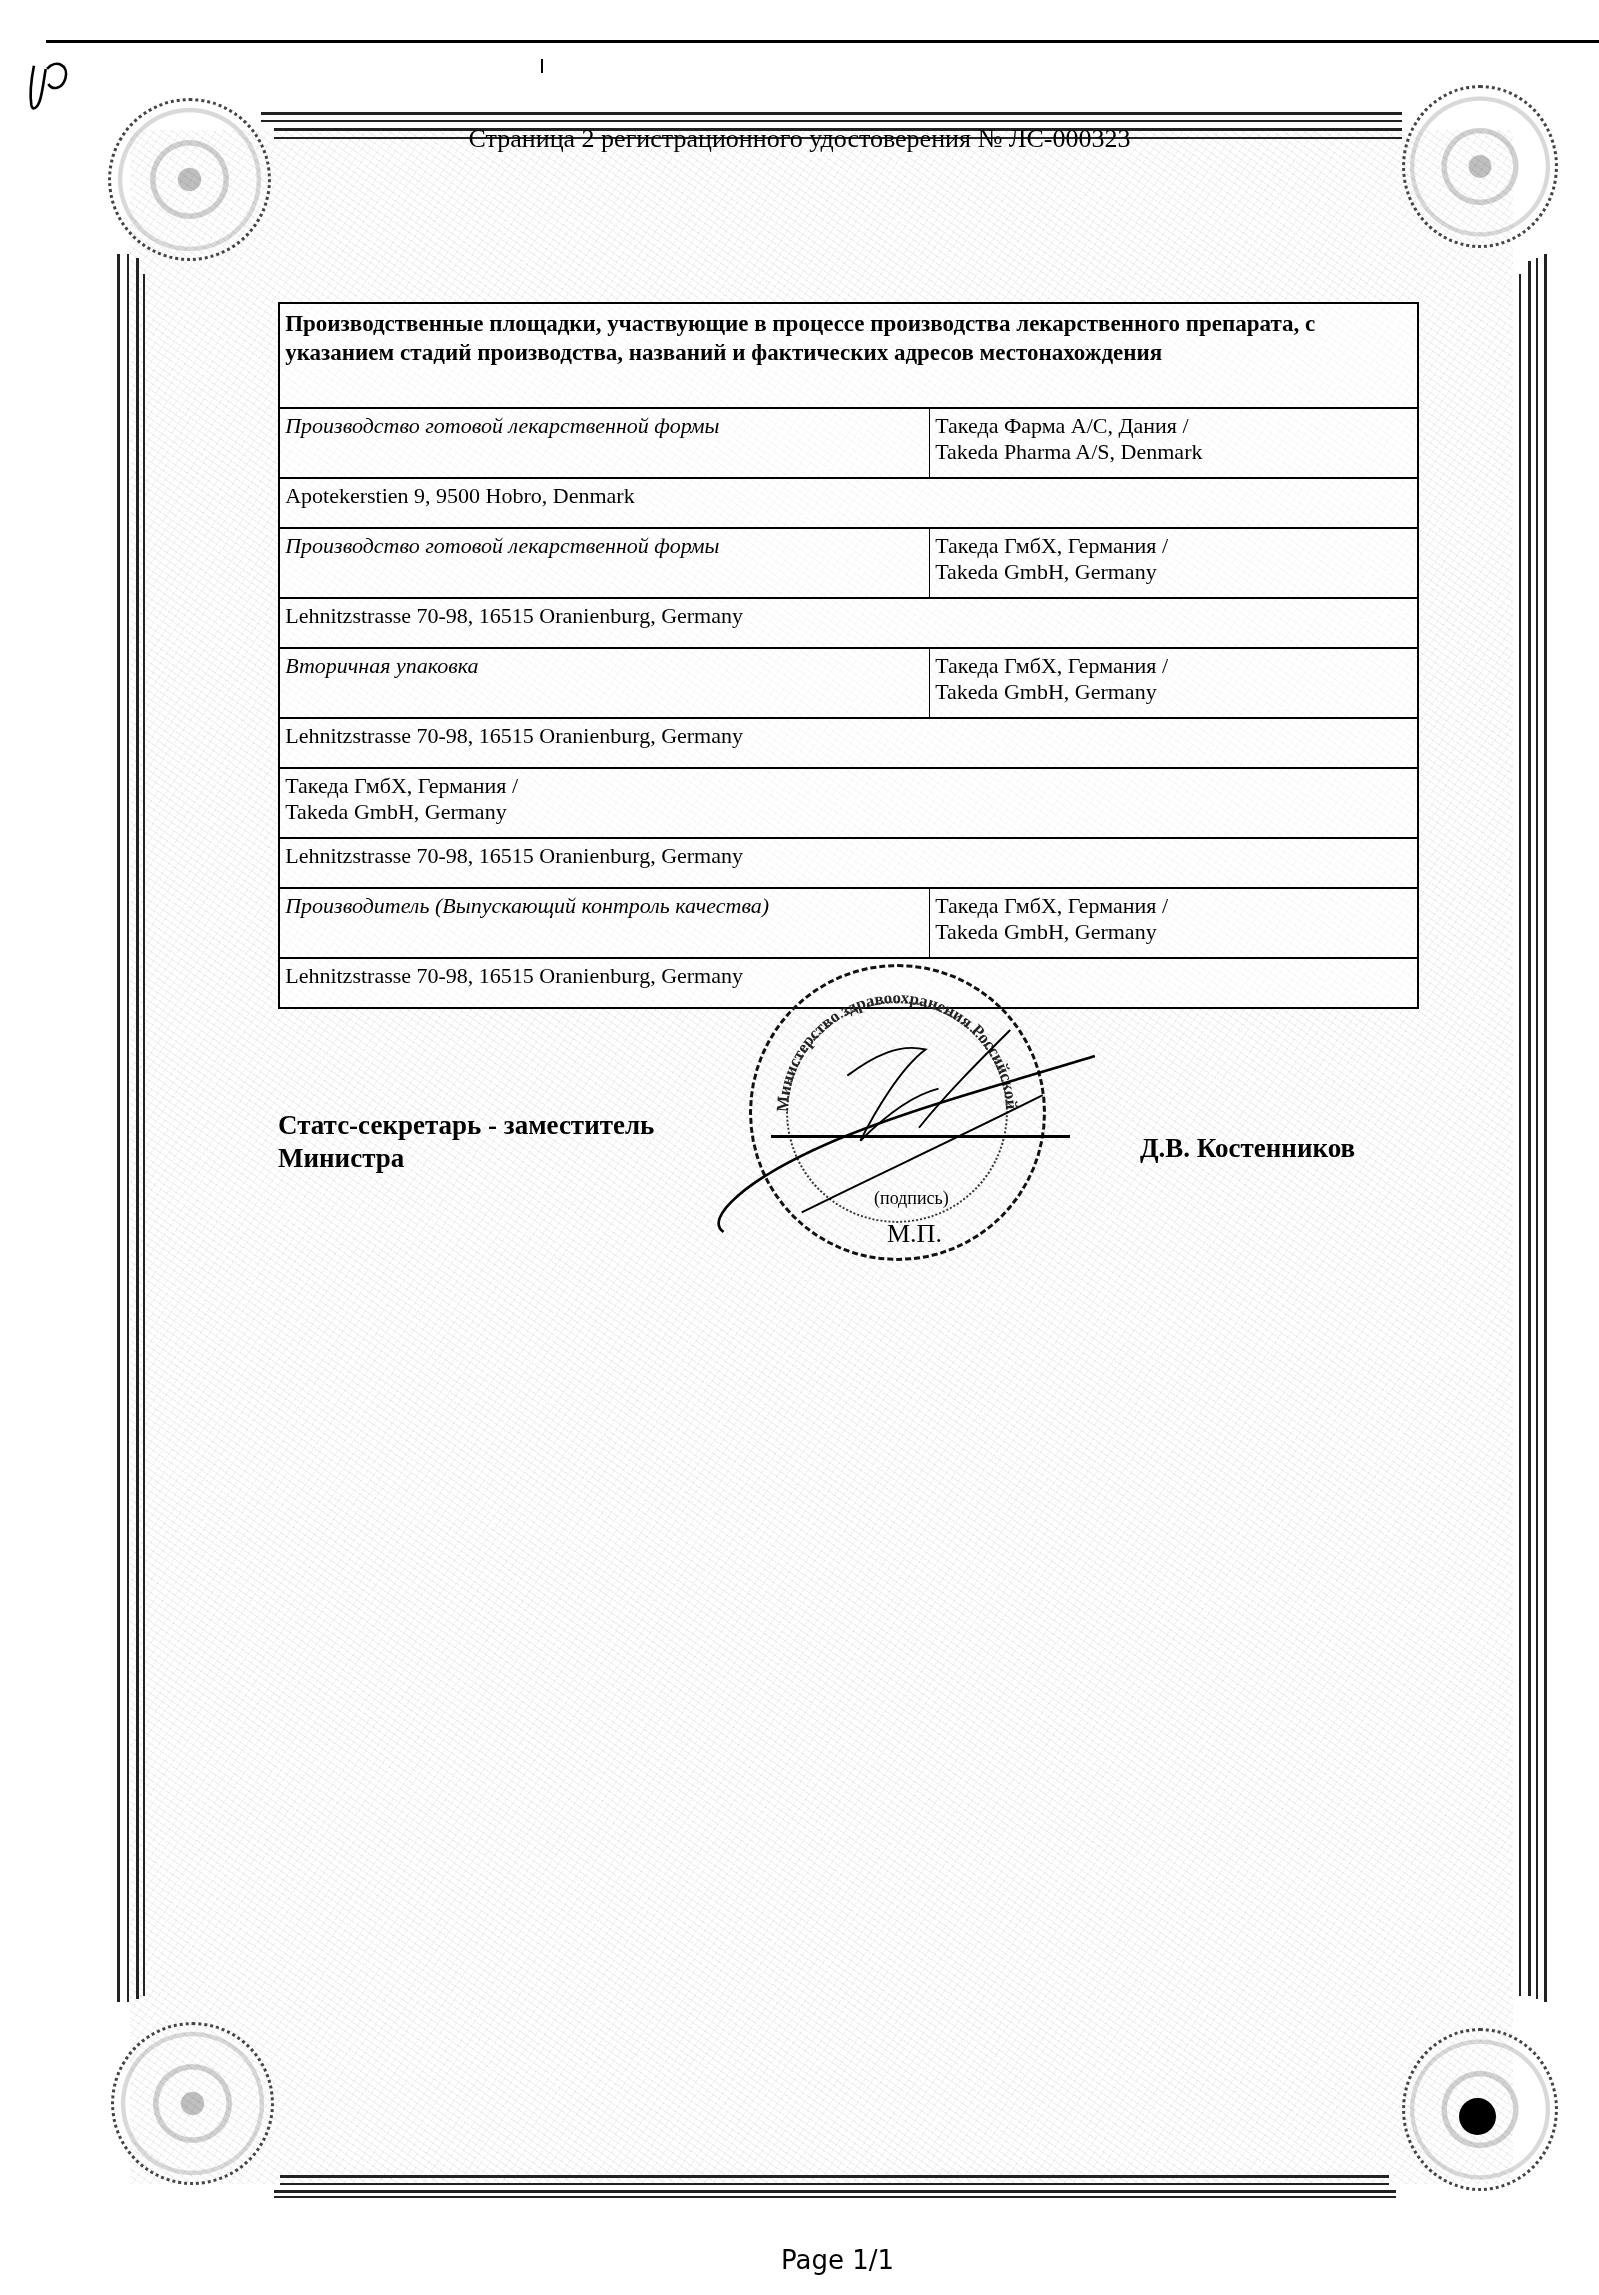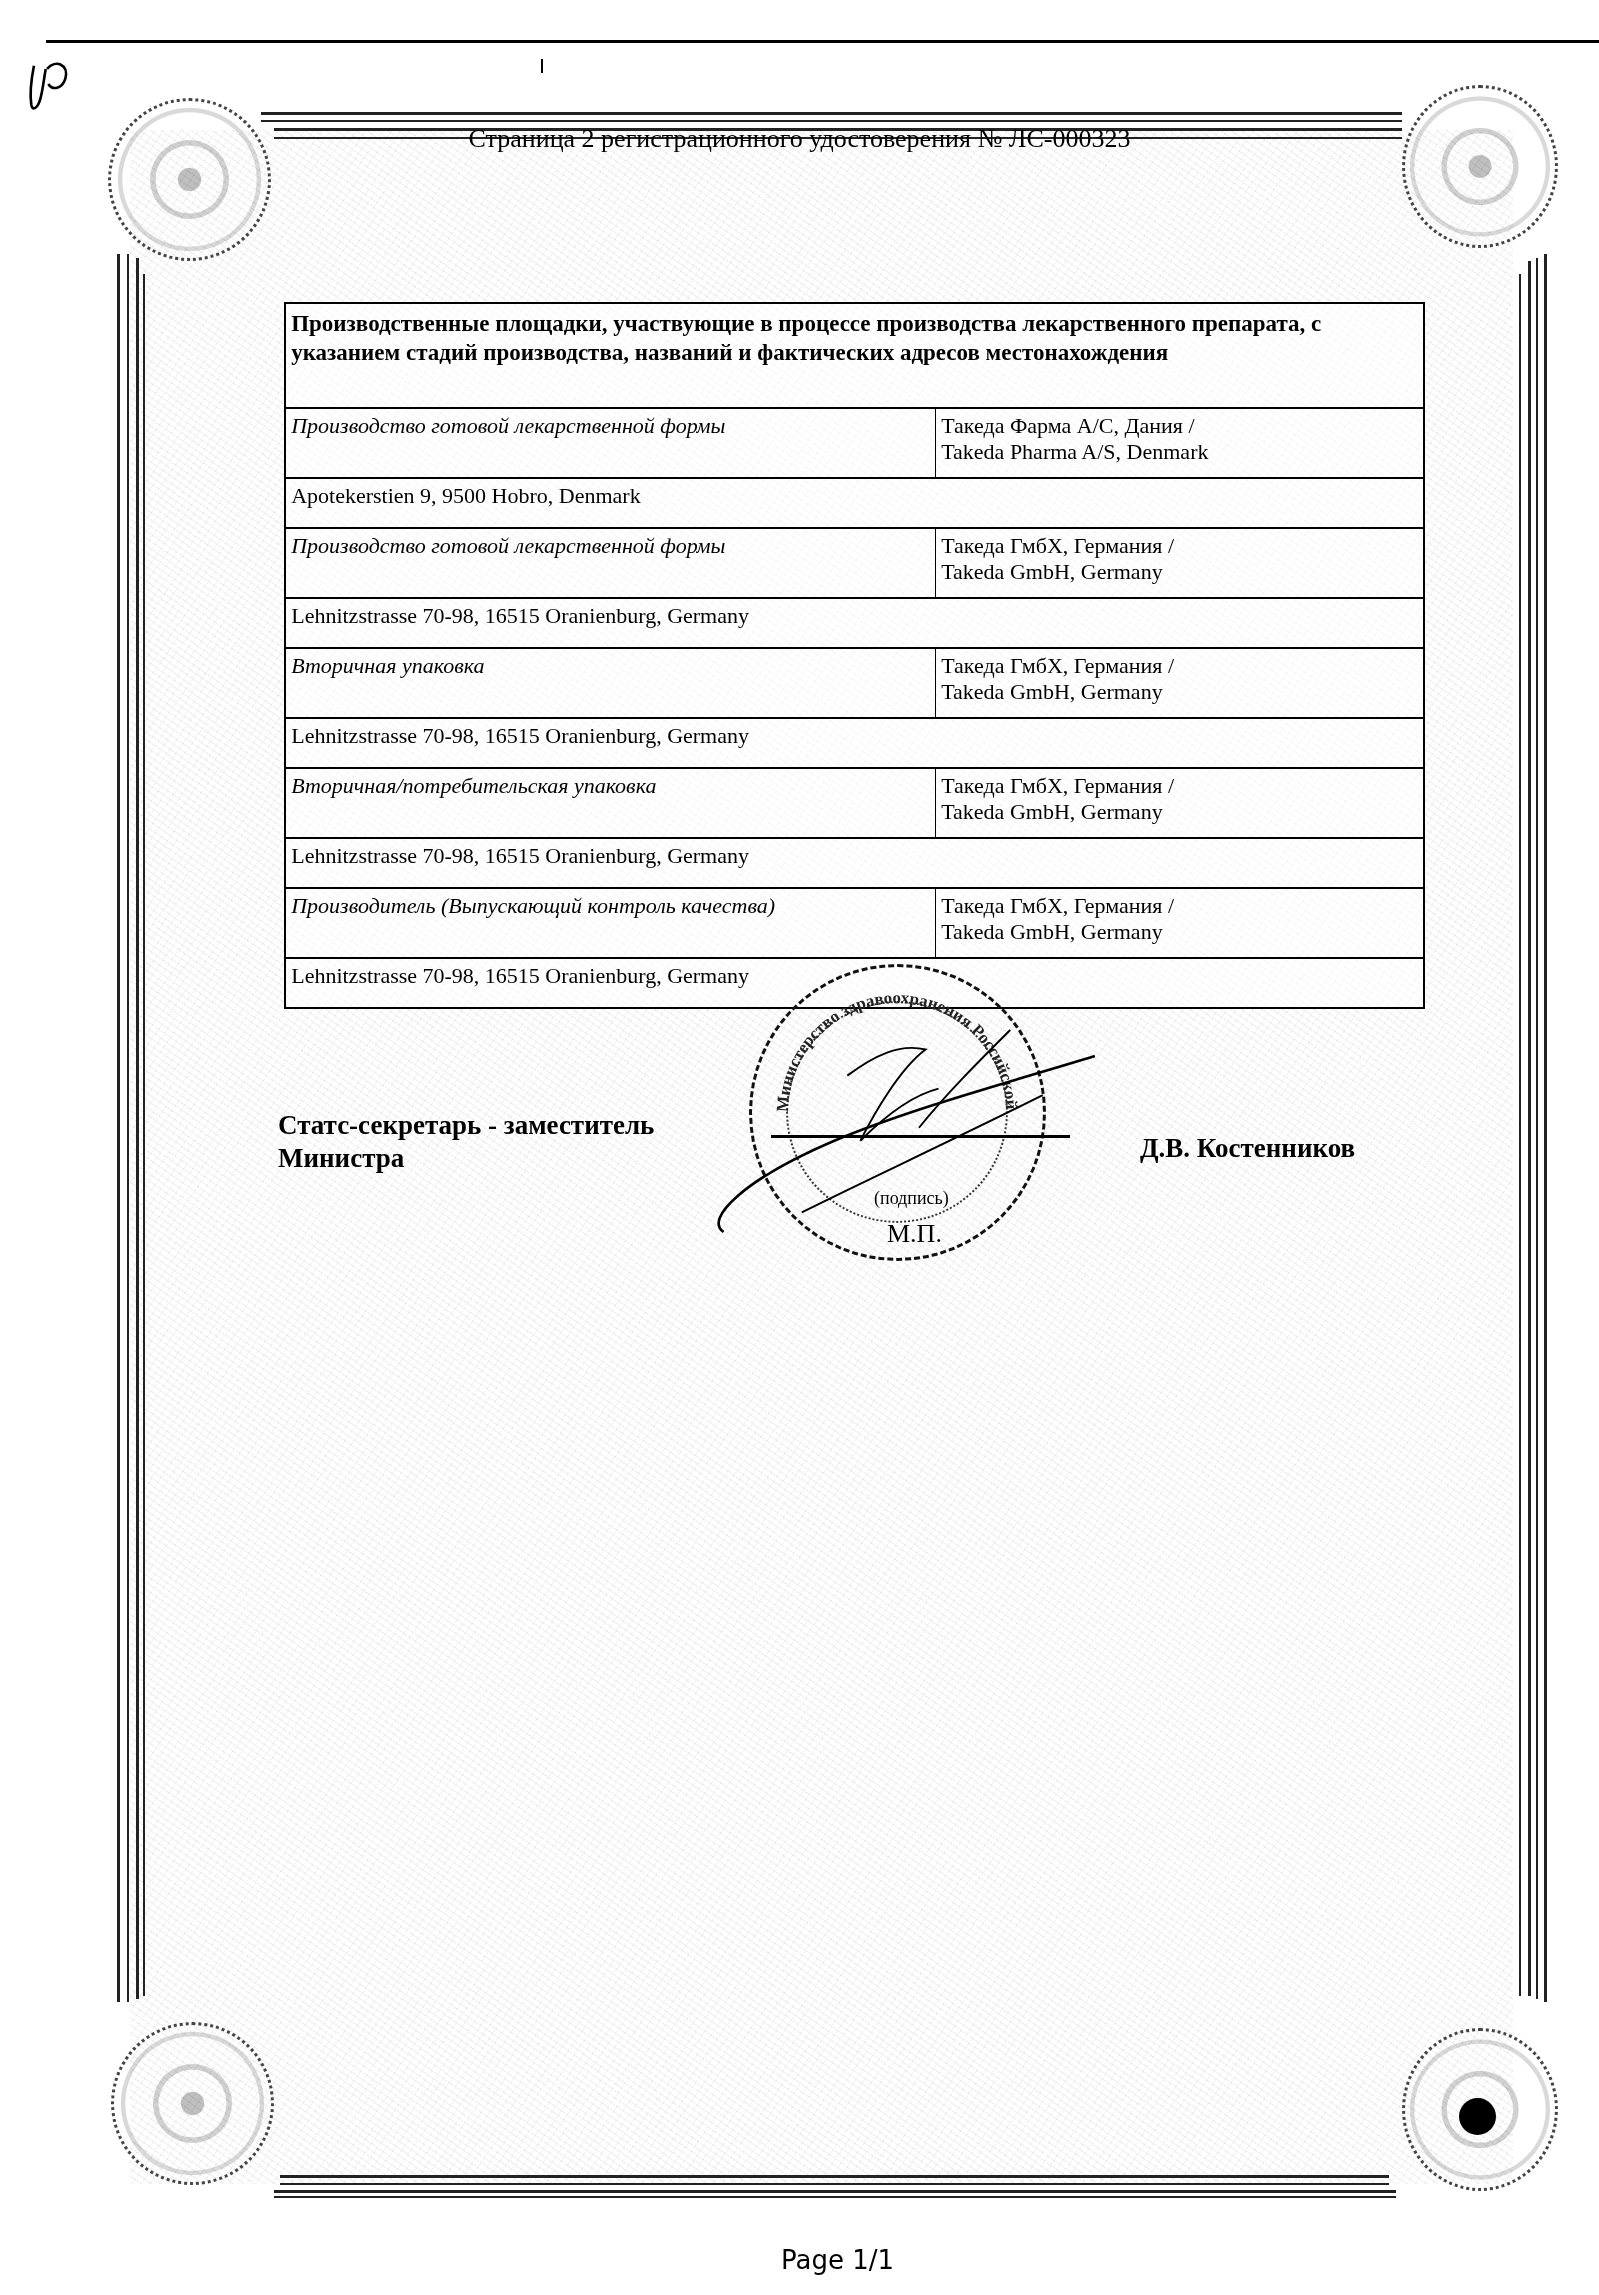--- a/index.html
+++ b/index.html
@@ -14,21 +14,21 @@
   .texture { left:130px; top:130px; width:1383px; height:2054px;
     background-image:
       repeating-linear-gradient(35deg, rgba(0,0,0,0.05) 0 1.3px, transparent 1.3px 5.9px),
       repeating-linear-gradient(-55deg, rgba(0,0,0,0.035) 0 1.3px, transparent 1.3px 7.2px);
   }
   .rosette { border-radius:50%; border:3.9px dotted #444; background:
       radial-gradient(circle, rgba(0,0,0,0.25) 0 10%, transparent 11% 30%, rgba(0,0,0,0.18) 31% 35%, transparent 36% 60%, rgba(0,0,0,0.15) 61% 64%, transparent 65%); }
   .dot { left:1459px; top:2098px; width:37px; height:37px; border-radius:50%; background:#000; }
   .title { left:0; width:1599px; top:124px; text-align:center; font-size:26px; letter-spacing:0px; }
   
-  .doc-table { left:284px; top:302px; width:1141px; border:2.6px solid #000; box-sizing:border-box; background:rgba(255,255,255,0.55); }
+  .doc-table { left:278px; top:302px; width:1141px; border:2.6px solid #000; box-sizing:border-box; background:rgba(255,255,255,0.55); }
   .row { display:flex; border-top:2.6px solid #000; box-sizing:border-box; }
   .row:first-child { border-top:none; }
   .cell { box-sizing:border-box; padding:3.9px 5.2px; font-size:22px; line-height:26px; }
   .cell.stage { width:650px; border-right:1.3px solid #000; font-style:italic; }
   .cell.maker { flex:1; }
   .cell.full { flex:1; }
   .hdr { font-weight:bold; font-size:23px; line-height:29px; padding:5.2px 5.2px 3.9px; }
   .r-stage { height:70px; }
   .r-addr { height:50px; }
   .r-hdr { height:103px; }
@@ -115,21 +115,20 @@
     <div class="cell maker">
       <div>Такеда ГмбХ, Германия /</div>
       <div>Takeda GmbH, Germany</div>
     </div>
   </div>
   <div class="row r-addr">
     <div class="cell full">Lehnitzstrasse 70-98, 16515 Oranienburg, Germany</div>
   </div>
 
   <div class="row r-stage">
-    <div class="cell stage">Вторичная/потребительская упаковка</div>
     <div class="cell maker">
       <div>Такеда ГмбХ, Германия /</div>
       <div>Takeda GmbH, Germany</div>
     </div>
   </div>
   <div class="row r-addr">
     <div class="cell full">Lehnitzstrasse 70-98, 16515 Oranienburg, Germany</div>
   </div>
 
   <div class="row r-stage">

